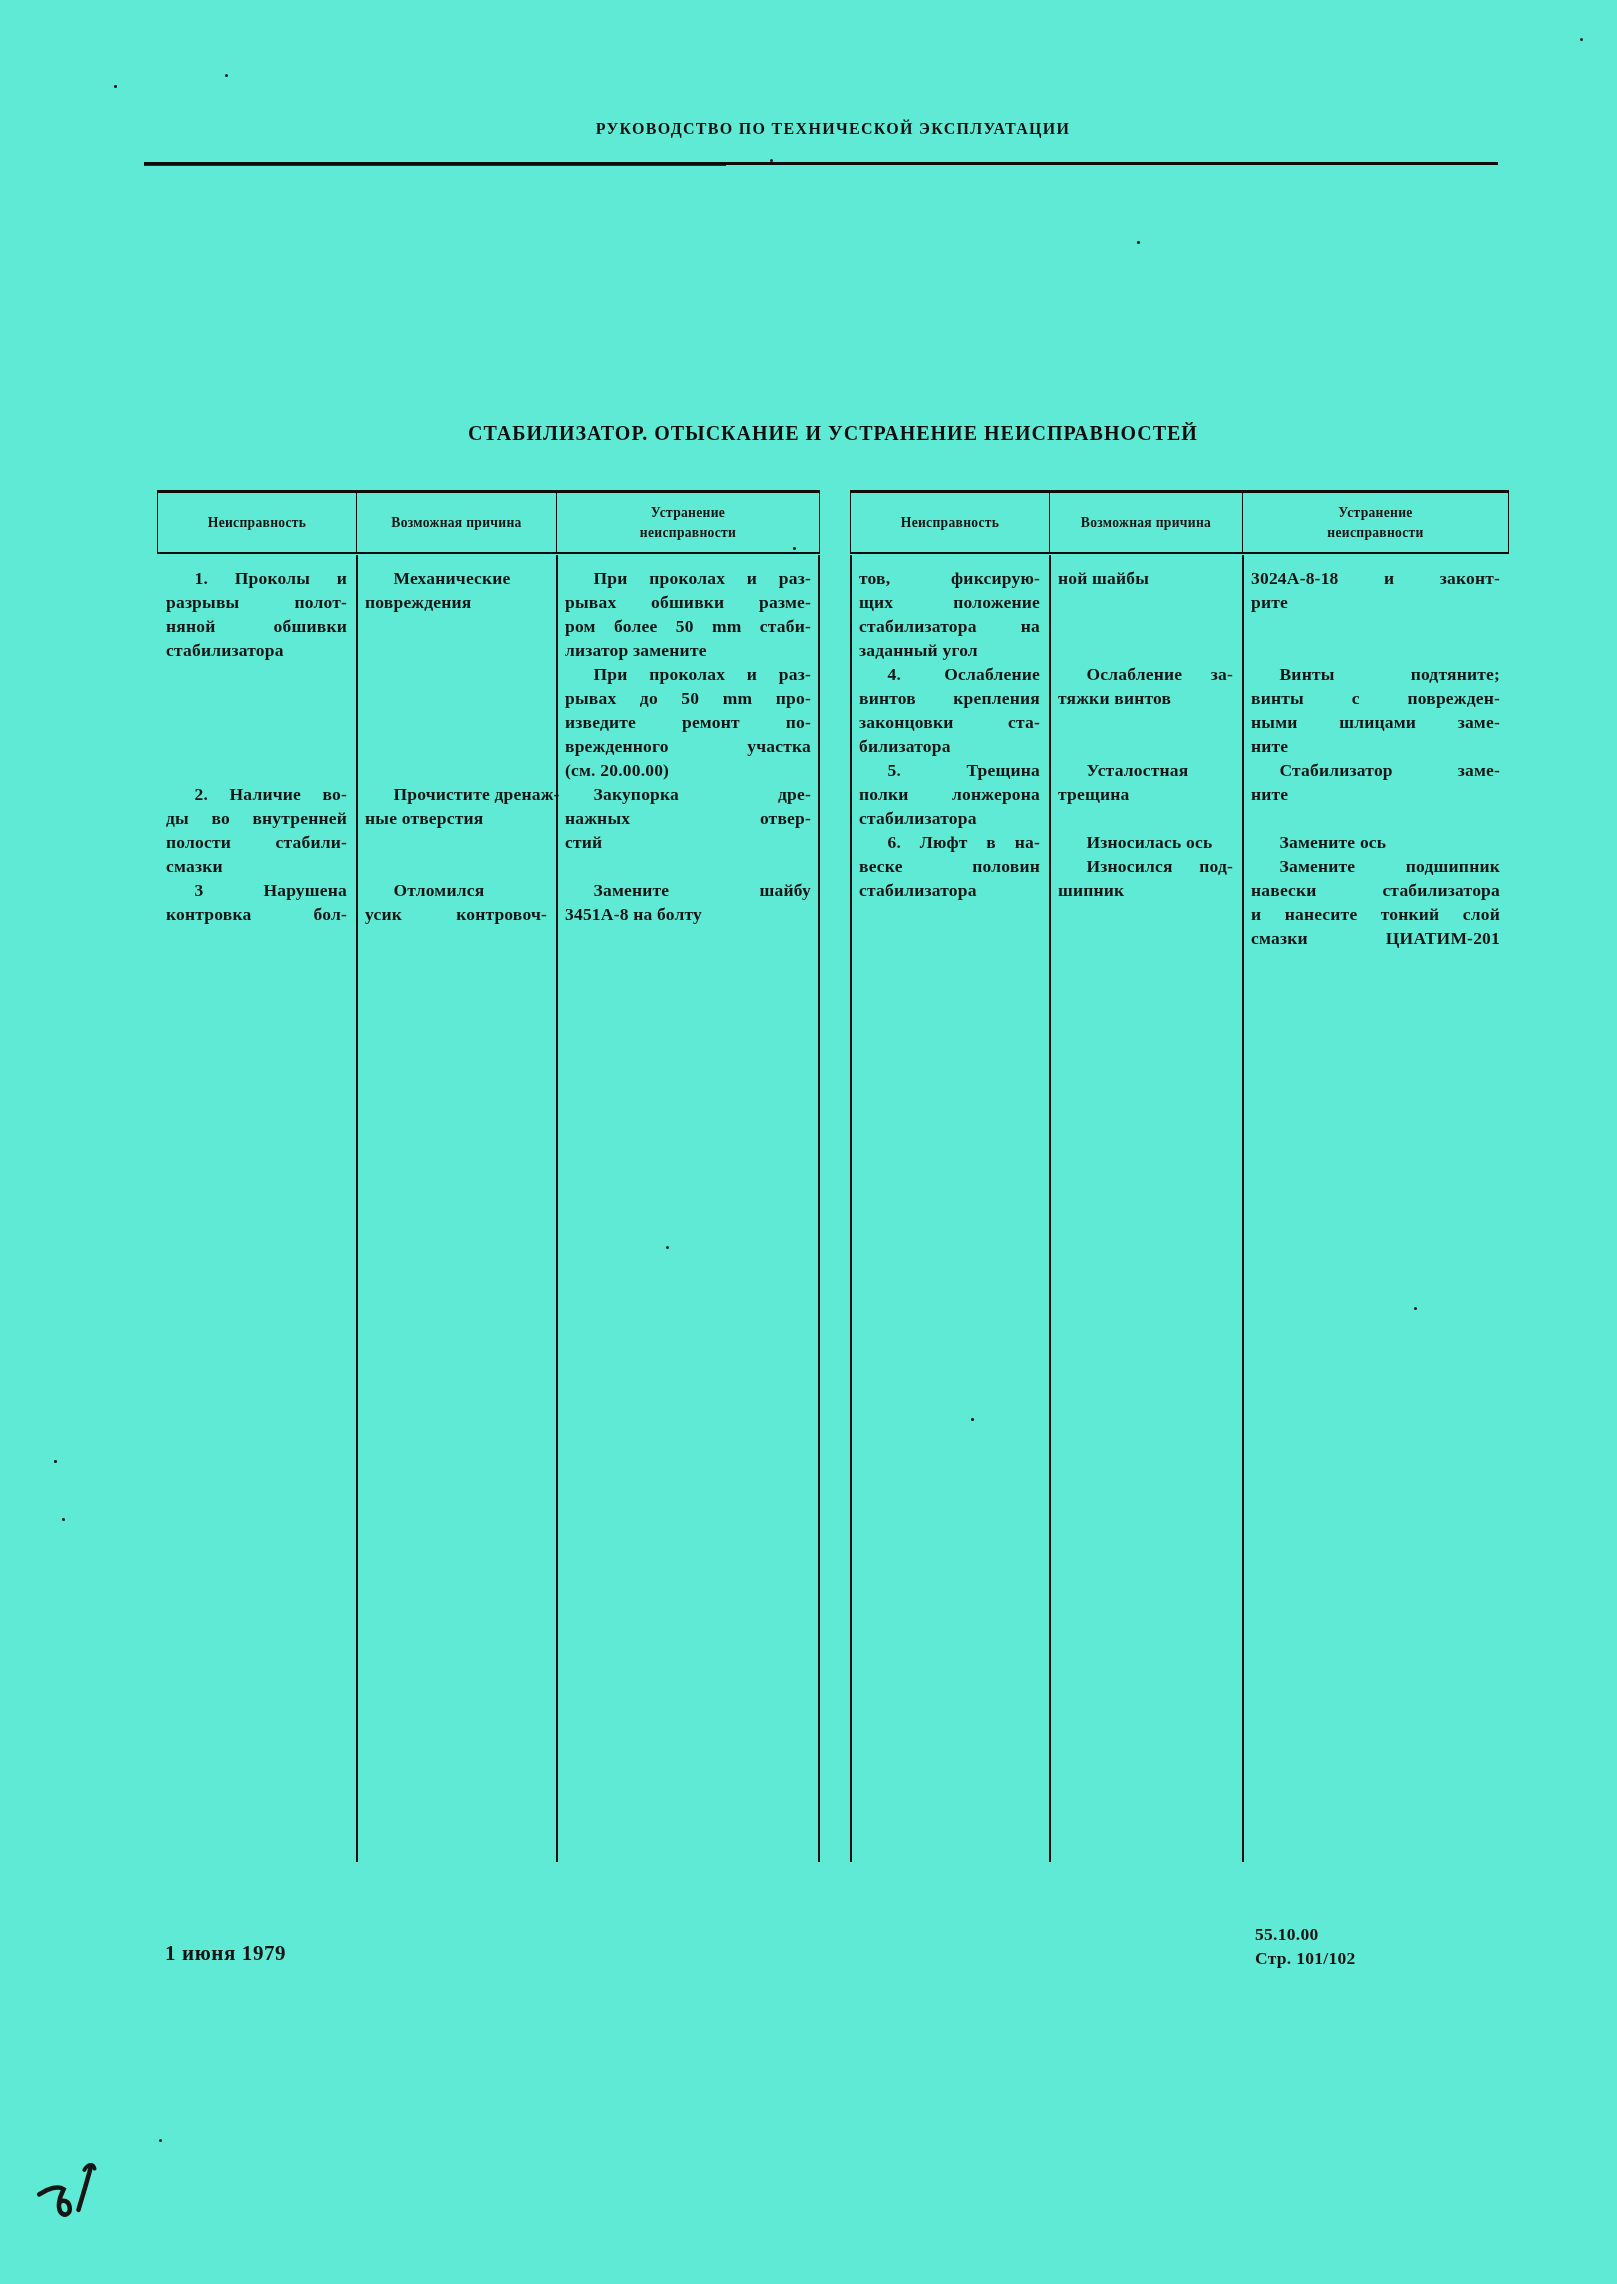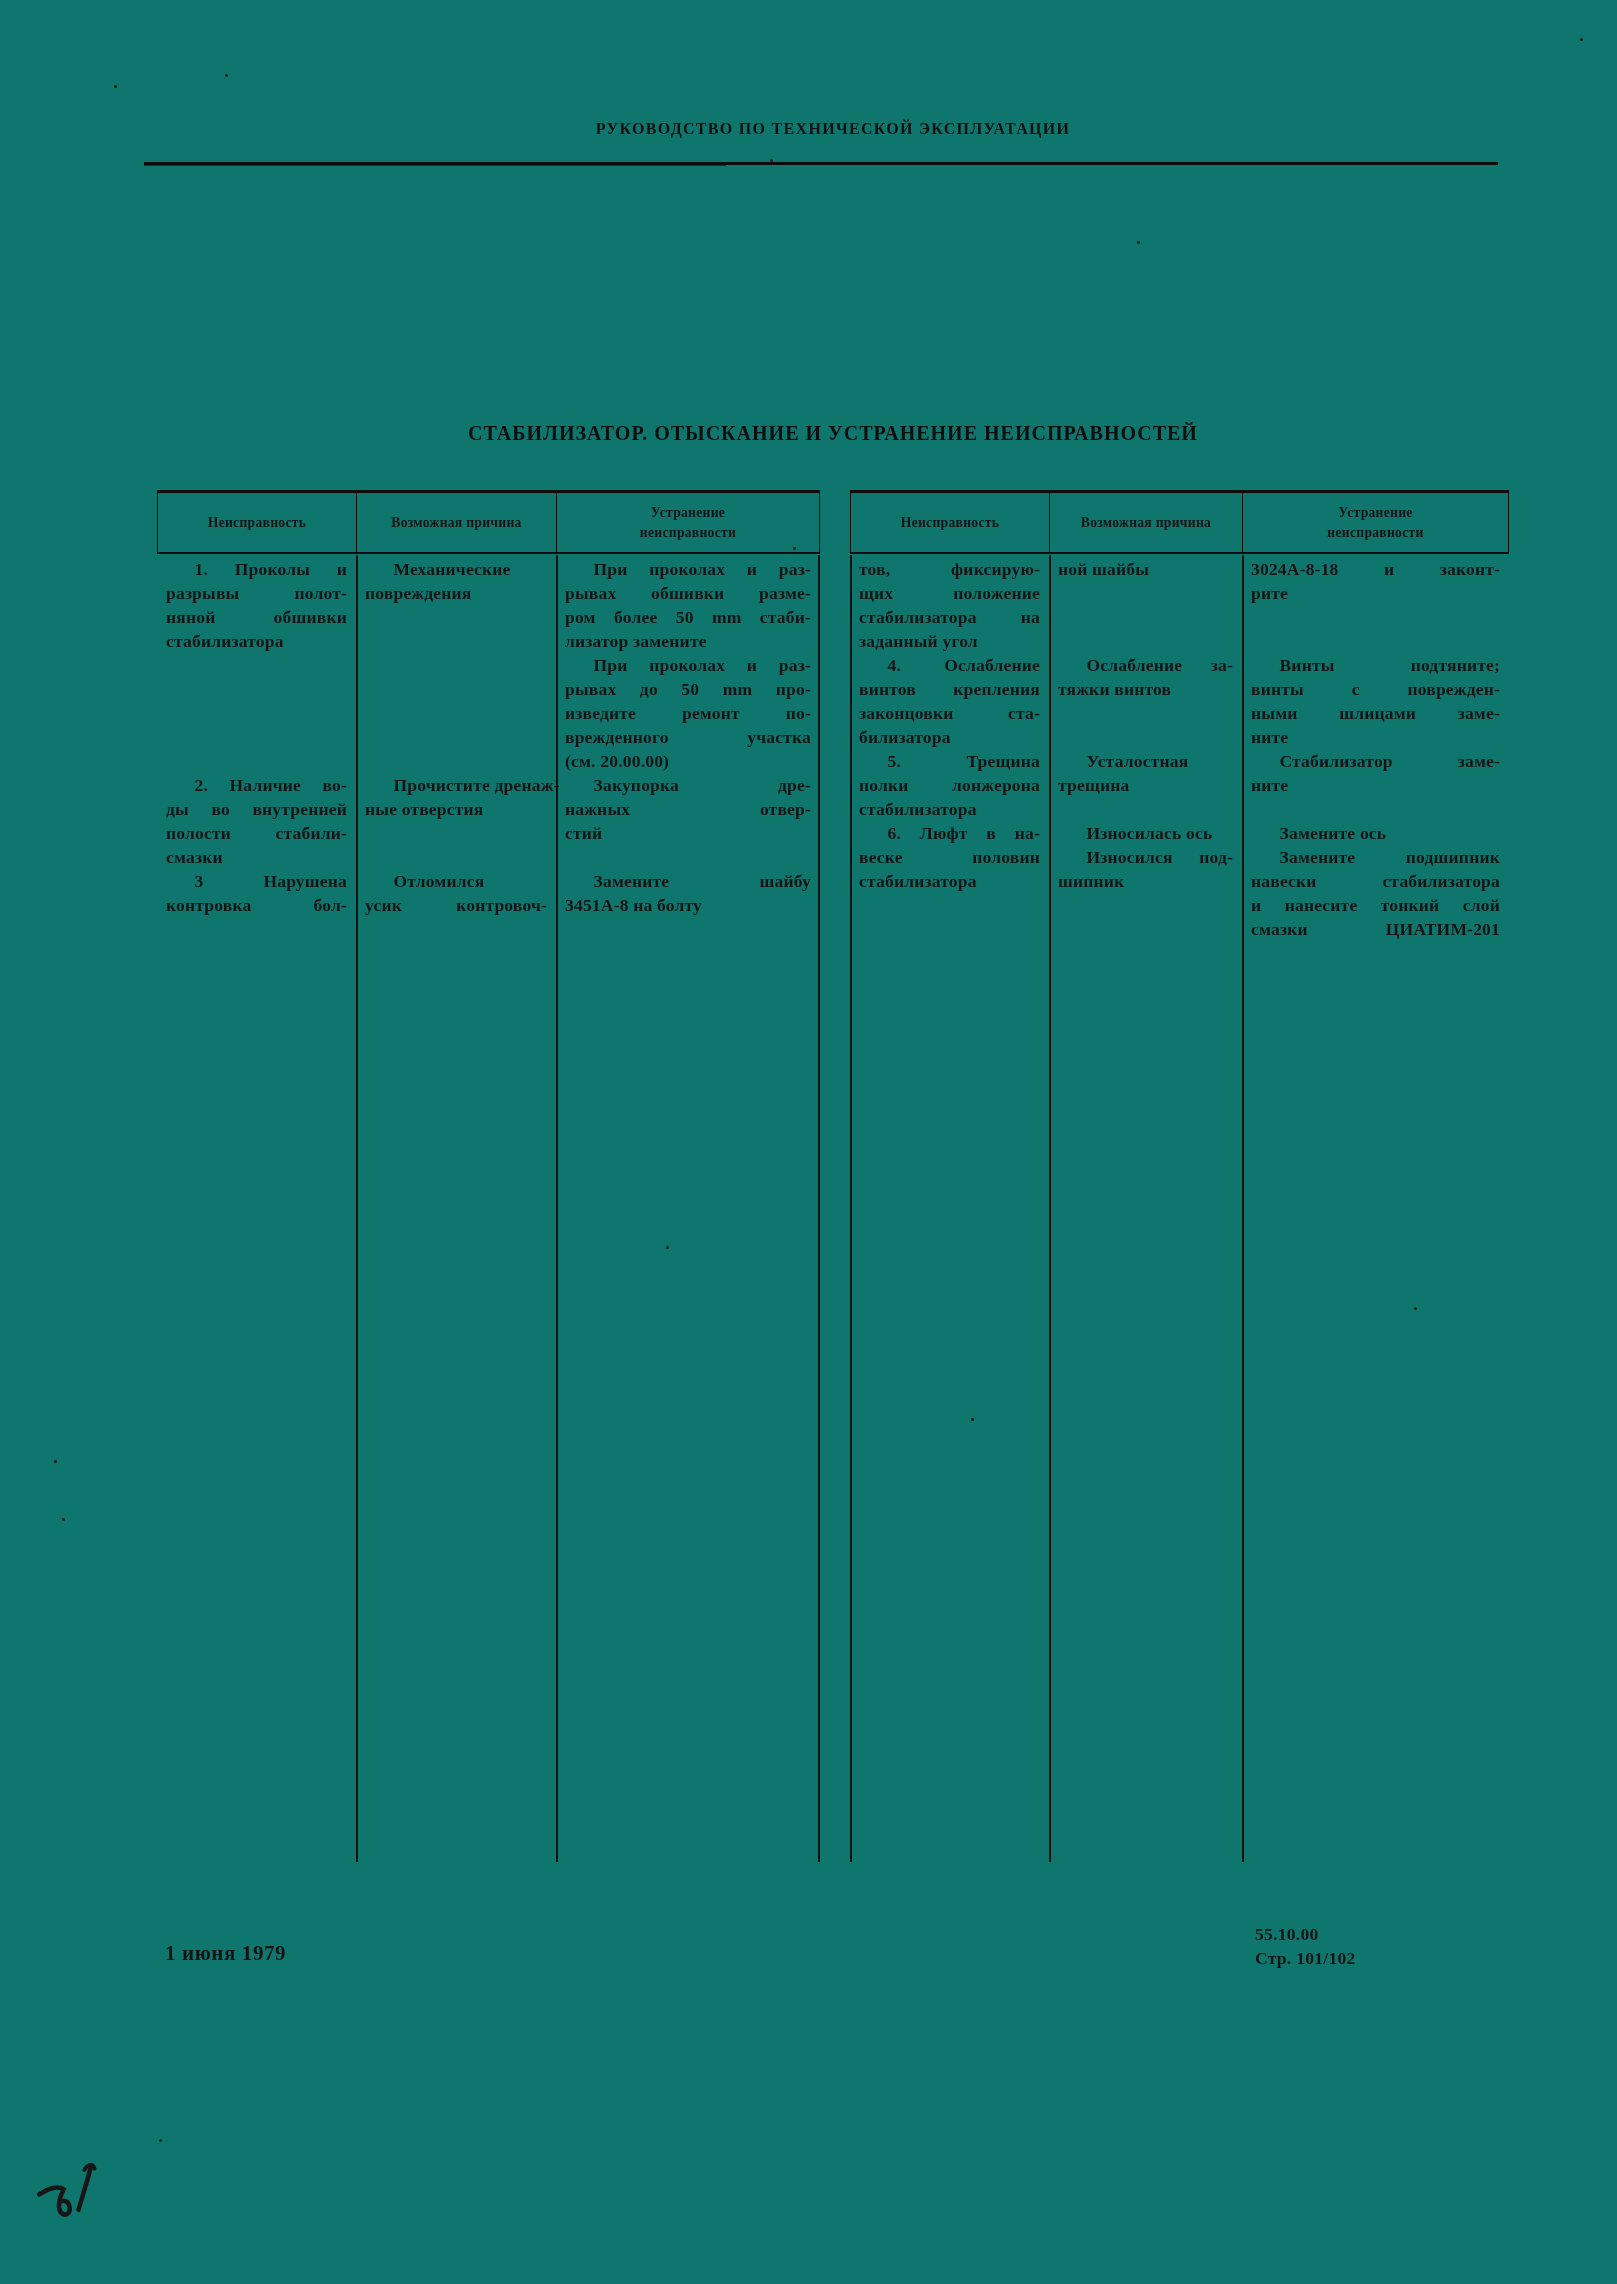--- a/index.html
+++ b/index.html
@@ -1,33 +1,33 @@
 <!DOCTYPE html>
 <html style="font-size:10.4px"><head>
 <meta charset="utf-8">
 <style>
   html,body{margin:0;padding:0;background:#ffffff;}
-  .page{position:relative;width:1618px;height:2284px;background:#0f766e;overflow:hidden;
+  .page{position:relative;width:1618px;height:2284px;background:#5eead4;overflow:hidden;
         font-family:"Liberation Serif","DejaVu Serif",serif;color:#141414;}
 
   .page-header{position:absolute;left:157px;top:120px;width:1352px;text-align:center;
         font-size:16px;font-weight:600;letter-spacing:1.3px;color:#101010;}
   .header-rule{position:absolute;left:144px;top:162px;width:1354px;height:3.2px;background:#0c0c0c;}
   .header-rule2{position:absolute;left:144px;top:165px;width:582px;height:1.3px;background:#2a2a2a;}
 
   .doc-title{position:absolute;left:157px;top:422px;width:1352px;text-align:center;
         font-size:20px;font-weight:700;letter-spacing:1px;color:#0e0e0e;}
 
   .ftable{position:absolute;top:490px;}
   .thead{display:grid;height:59px;border-top:3.2px solid #0d0d0d;border-bottom:2.6px solid #0d0d0d;
         border-left:1.9px solid #0d0d0d;}
   .th{border-right:1.9px solid #0d0d0d;display:flex;align-items:center;justify-content:center;
         text-align:center;font-size:13.6px;font-weight:600;letter-spacing:0.3px;line-height:19.4px;}
   .th-remedy{white-space:pre-line;}
-  .tbody{display:grid;grid-auto-flow:row;padding-top:3px;}
+  .tbody{display:grid;grid-auto-flow:row;padding-top:12px;}
   .td{padding:0 9px;}
   .para{margin:0;}
   .ln{line-height:24px;height:24px;font-size:17.5px;font-weight:600;white-space:nowrap;
         text-align:left;color:#151515;letter-spacing:0.2px;}
   .jl{text-align:justify;text-align-last:justify;}
   .ind{text-indent:28.5px;}
   .vline{position:absolute;width:1.9px;top:65px;height:1307px;background:#111111;}
 
   .footer-date{position:absolute;left:165px;top:1941px;font-size:21px;font-weight:600;
         letter-spacing:0.6px;}

